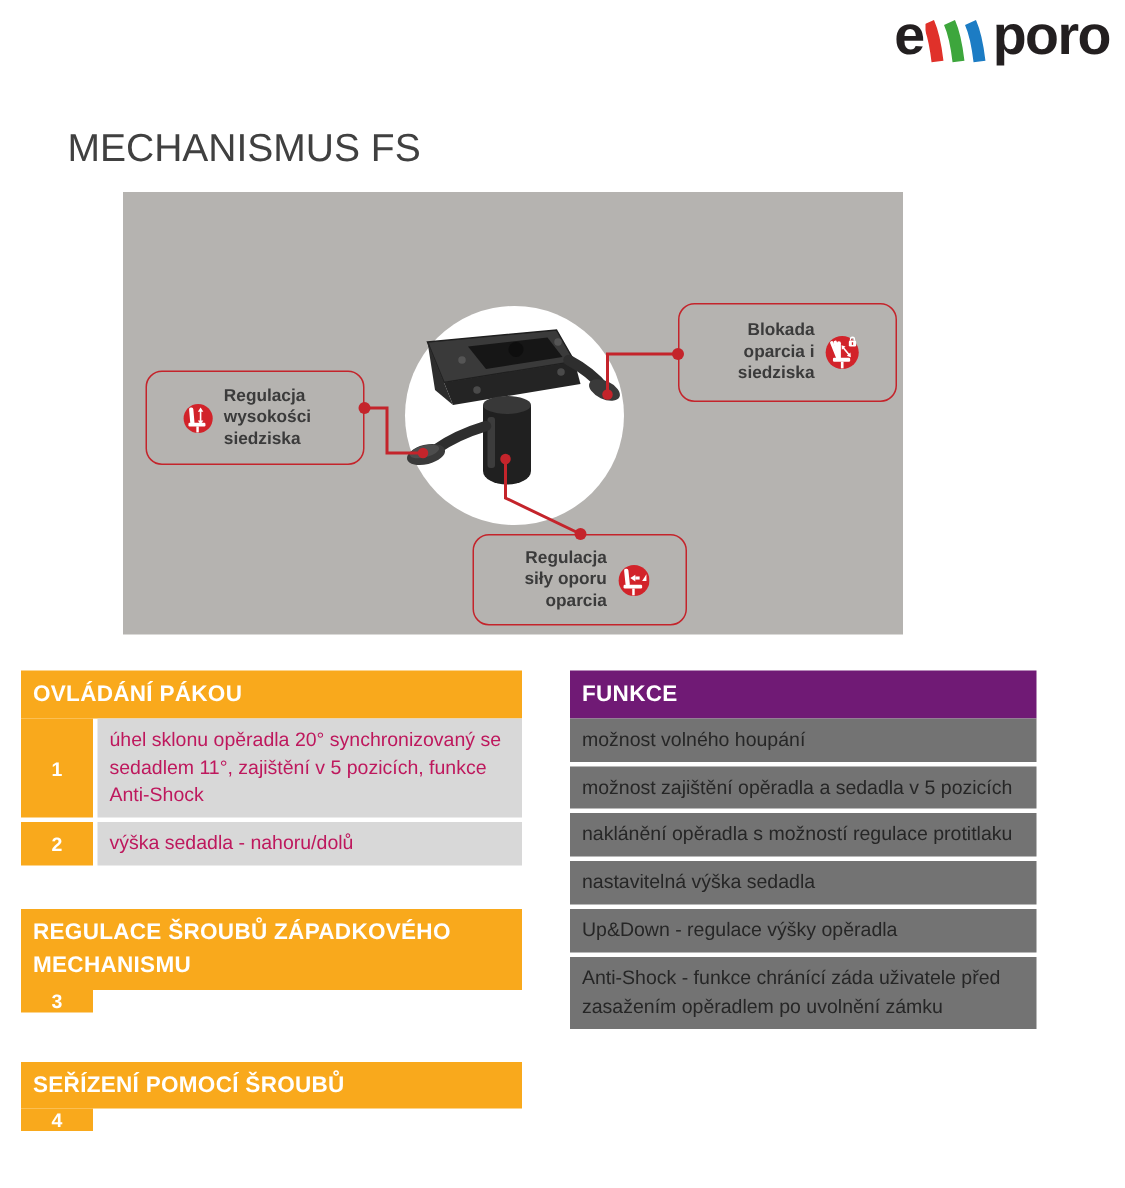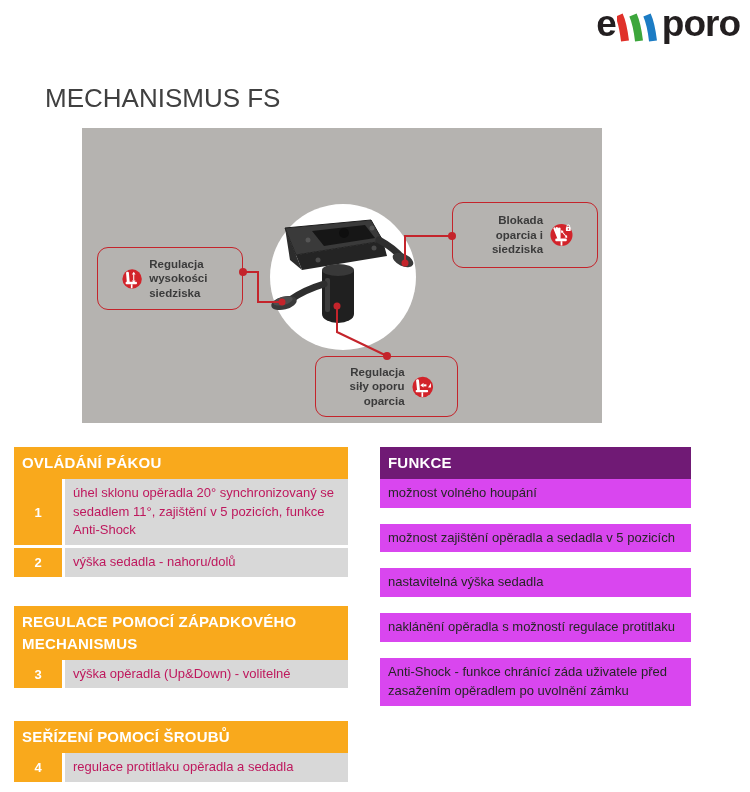--- a/index.html
+++ b/index.html
@@ -35,21 +35,21 @@
     padding:5px 8px;margin-bottom:0;letter-spacing:.2px;
   }
   .hdr-yellow{background:#f9a91c;}
   .hdr-blue{background:#701a75;}
   .num-row{display:flex;margin-bottom:3px;}
   .num-cell{
     width:48px;flex:0 0 48px;background:#f9a91c;color:#ffffff;font-weight:700;
     font-size:13px;display:flex;align-items:center;justify-content:center;margin-right:3px;
   }
   .txt-cell{flex:1;background:#d8d8d8;padding:5px 8px;font-size:13px;line-height:1.45;color:#be185d;}
-  .fn-row{background:#d946ef;padding:5px 8px;font-size:13px;line-height:1.45;color:#262626;margin-bottom:16px;}
+  .fn-row{background:#737373;padding:5px 8px;font-size:13px;line-height:1.45;color:#262626;margin-bottom:3px;}
   .tbl-gap1{height:26px;}
   .tbl-gap2{height:30px;}
 </style>
 </head>
 <body>
 
 <div class="logo">
   <span class="ltxt">e</span>
   <svg width="44" height="36" viewBox="0 0 44 36">
     <path d="M8,35 Q6,18 2,9" stroke="#e0312a" stroke-width="8" fill="none"></path>
@@ -159,35 +159,34 @@
     <div class="num-cell">1</div>
     <div class="txt-cell">úhel sklonu opěradla 20° synchronizovaný se sedadlem 11°, zajištění v 5 pozicích, funkce Anti-Shock</div>
   </div>
   <div class="num-row">
     <div class="num-cell">2</div>
     <div class="txt-cell">výška sedadla - nahoru/dolů</div>
   </div>
 
   <div class="tbl-gap1"></div>
 
-  <div class="tbl-header hdr-yellow">REGULACE POMOCÍ ZÁPADKOVÉHO MECHANISMUS</div>
+  <div class="tbl-header hdr-yellow">REGULACE ŠROUBŮ ZÁPADKOVÉHO MECHANISMU</div>
   <div class="num-row">
     <div class="num-cell">3</div>
-    <div class="txt-cell">výška opěradla (Up&amp;Down) - volitelné</div>
   </div>
 
   <div class="tbl-gap2"></div>
 
   <div class="tbl-header hdr-yellow">SEŘÍZENÍ POMOCÍ ŠROUBŮ</div>
   <div class="num-row">
     <div class="num-cell">4</div>
-    <div class="txt-cell">regulace protitlaku opěradla a sedadla</div>
   </div>
 </div>
 
 <div class="col-right">
   <div class="tbl-header hdr-blue">FUNKCE</div>
   <div class="fn-row">možnost volného houpání</div>
   <div class="fn-row">možnost zajištění opěradla a sedadla v 5 pozicích</div>
+  <div class="fn-row">naklánění opěradla s možností regulace protitlaku</div>
   <div class="fn-row">nastavitelná výška sedadla</div>
-  <div class="fn-row">naklánění opěradla s možností regulace protitlaku</div>
+  <div class="fn-row">Up&amp;Down - regulace výšky opěradla</div>
   <div class="fn-row">Anti-Shock - funkce chránící záda uživatele před zasažením opěradlem po uvolnění zámku</div>
 </div>
 
 </body></html>

